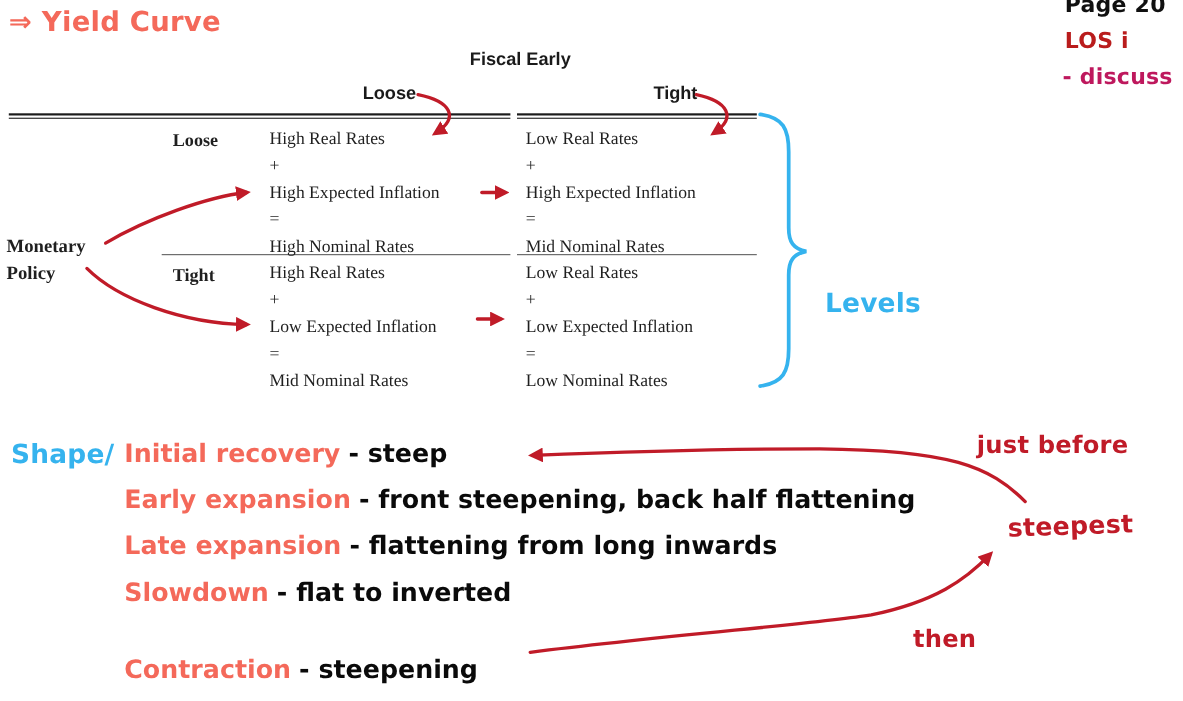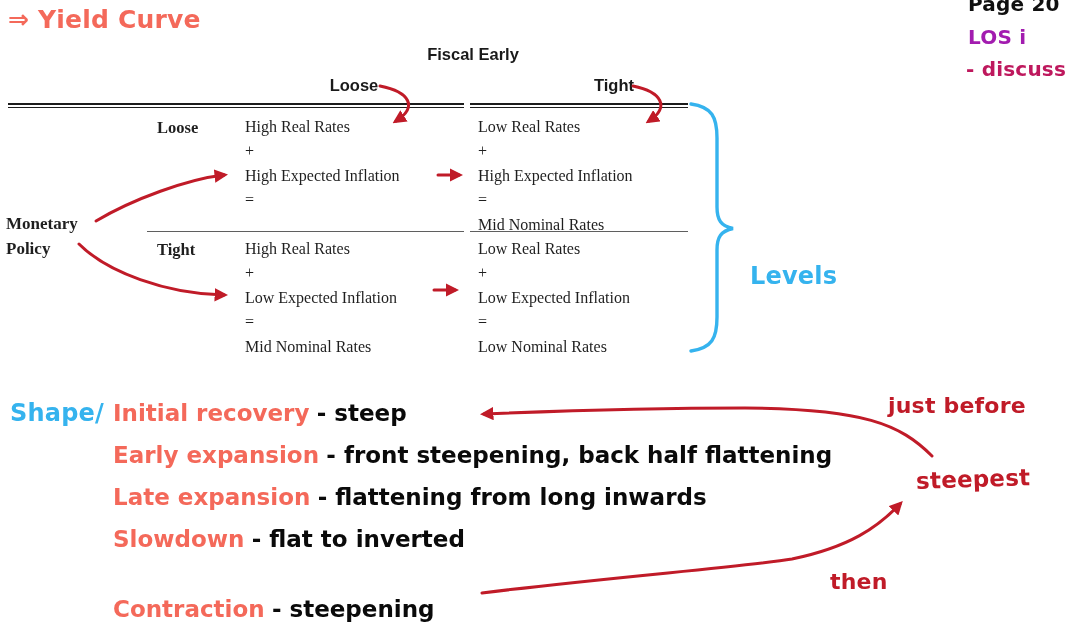--- a/index.html
+++ b/index.html
@@ -5,21 +5,21 @@
   html,body{margin:0;padding:0;background:#fff;}
   #canvas{
     position:relative;width:1075px;height:637px;background:#ffffff;
     overflow:hidden;font-family:"DejaVu Sans",sans-serif;
   }
   .abs{position:absolute;white-space:nowrap;}
   
   .hw{font-weight:bold;letter-spacing:0.2px;}
   .title{left:8px;top:5px;font-size:25px;color:#f4695a;}
   .pagenum{left:968px;top:-8px;font-size:20px;color:#101010;}
-  .los{left:968px;top:25px;font-size:20px;color:#a21caf;}
+  .los{left:968px;top:25px;font-size:20px;color:#b91c1c;}
   .discuss{left:966px;top:57px;font-size:20px;color:#be185d;}
   
   .tbl-sans{font-family:"Liberation Sans",sans-serif;font-weight:bold;color:#1a1a1a;font-size:16.5px;}
   .tbl-serif{font-family:"Liberation Serif","DejaVu Serif",serif;color:#1f1f1f;}
   .tbl-serif.bold{font-weight:bold;}
   .fiscal{left:403px;top:45px;width:140px;text-align:center;}
   .colh-loose{left:318px;top:76px;width:72px;text-align:center;}
   .colh-tight{left:578px;top:76px;width:72px;text-align:center;}
   .rule{position:absolute;background:#1c1c1c;height:1.5px;}
   .rule.gray{background:#5f5f5f;height:1.4px;}
@@ -72,20 +72,21 @@
   </div>
 
   <div class="abs tbl-serif bold rowh rowh-loose">Loose</div>
   <div class="abs tbl-serif bold rowh rowh-tight">Tight</div>
 
   <div class="abs tbl-serif cell c11">
     <div>High Real Rates</div>
     <div>+</div>
     <div>High Expected Inflation</div>
     <div>=</div>
+    <div>High Nominal Rates</div>
   </div>
   <div class="abs tbl-serif cell c12">
     <div>Low Real Rates</div>
     <div>+</div>
     <div>High Expected Inflation</div>
     <div>=</div>
     <div>Mid Nominal Rates</div>
   </div>
   <div class="abs tbl-serif cell c21">
     <div>High Real Rates</div>

